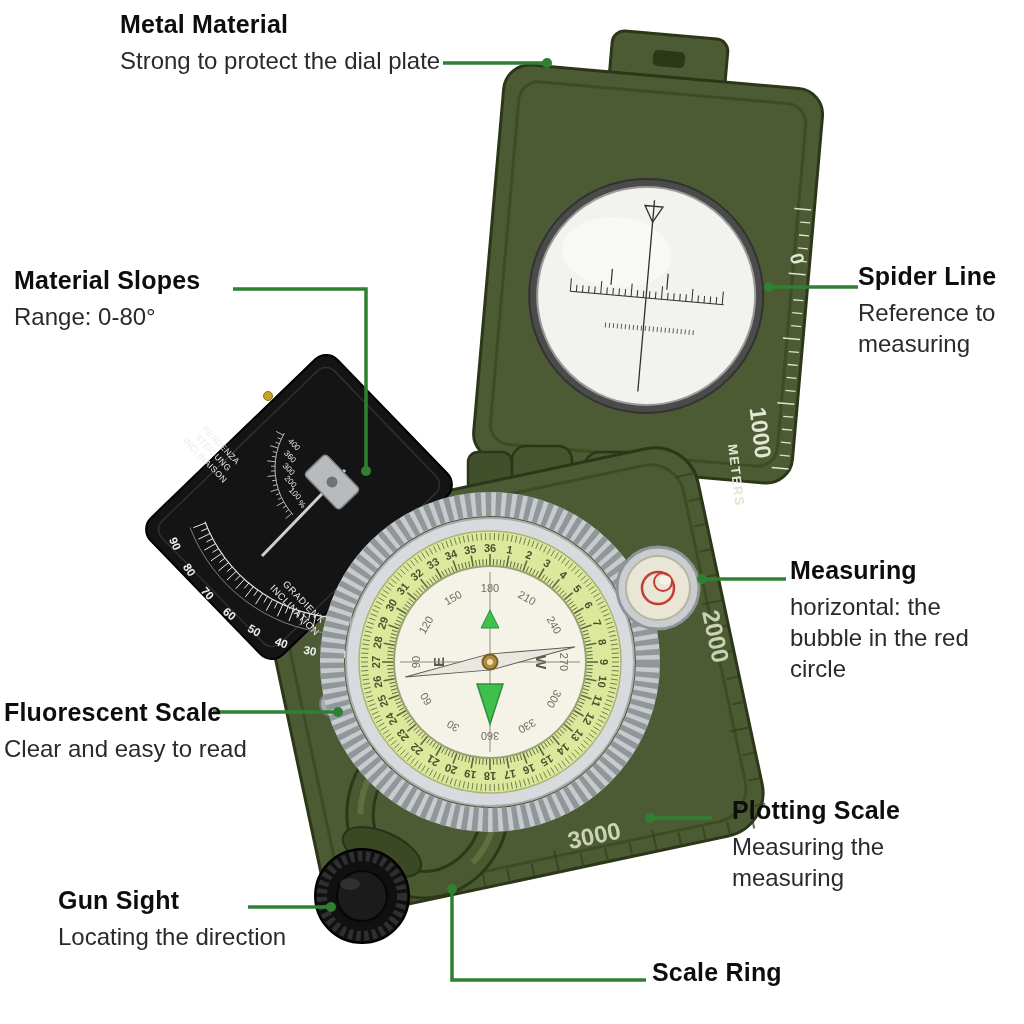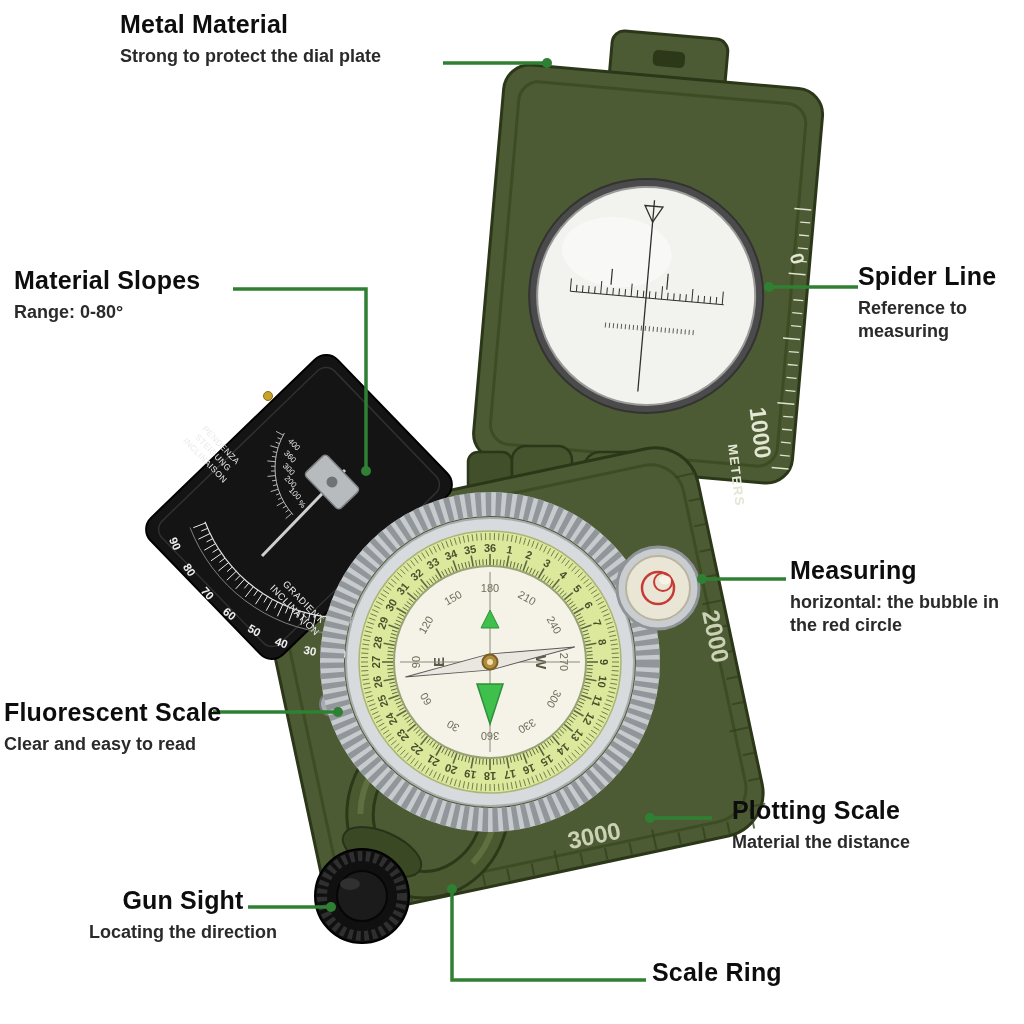--- a/index.html
+++ b/index.html
@@ -1,21 +1,21 @@
 <!DOCTYPE html>
 <html style="--leader-green: #2f8032; --army-green: #4d5b34; --army-green-dark: #39471f; --army-green-edge: #2b3718; --plate-black: #141414; --chrome: #c7cbce; --chrome-dark: #878d91; --bezel: #d8dbdd; --fluoro: #dce89c; --dial-face: #f5f3e8; --mirror-face: #f2f2ee; --mirror-rim: #4b4b4b; --red-ring: #c63b35; --needle-green: #3fbf4b; --title-color: #0d0d0d; --desc-color: #2a2a2a;"><head>
 <meta charset="utf-8">
 <style>
   html,body{margin:0;padding:0;background:#fff;font-family:"Liberation Sans",sans-serif;}
   .stage{position:relative;width:1024px;height:1024px;background:#fff;overflow:hidden;}
   svg{position:absolute;left:0;top:0;}
   svg text{font-family:"Liberation Sans",sans-serif;}
   .callout{position:absolute;z-index:5;}
   .co-title{font-size:25px;font-weight:700;color:var(--title-color);letter-spacing:.2px;line-height:1.15;}
-  .co-desc{font-size:18px;font-weight:700;color:var(--desc-color);margin-top:6px;line-height:1.3;}
+  .co-desc{font-size:24px;font-weight:400;color:var(--desc-color);margin-top:6px;line-height:1.3;}
   .leader{stroke:var(--leader-green);stroke-width:3.5;fill:none;stroke-linecap:butt;}
   .leader-dot{fill:var(--leader-green);}
   .army{fill:var(--army-green);stroke:var(--army-green-edge);stroke-width:3;}
   .army-inner{fill:none;stroke:var(--army-green-dark);stroke-width:3;opacity:.75;}
   .lid-num{fill:#e2e6d2;font-weight:700;text-anchor:middle;}
   .engraved{fill:#d5dcc0;opacity:.92;font-weight:700;text-anchor:middle;}
   .dial-outer-num{font-size:11px;font-weight:700;fill:#49512c;text-anchor:middle;}
   .dial-inner-num{font-size:11px;fill:#6d6d58;text-anchor:middle;}
   .dial-cardinal{font-size:15px;font-weight:700;fill:#59594a;text-anchor:middle;}
   .plate-num{font-size:11.5px;font-weight:700;fill:#f0f0f0;text-anchor:middle;}
@@ -776,24 +776,24 @@
     <div class="co-desc">horizontal: the bubble in the red circle</div>
   </div>
 
   <div class="callout" style="left:4px;top:698px;width:250px;">
     <div class="co-title">Fluorescent Scale</div>
     <div class="co-desc">Clear and easy to read</div>
   </div>
 
   <div class="callout" style="left:716px;top:796px;width:245px;margin-left:16px;">
     <div class="co-title">Plotting Scale</div>
-    <div class="co-desc">Material the distance</div>
+    <div class="co-desc">Measuring the measuring</div>
   </div>
 
-  <div class="callout" style="left:58px;top:886px;width:250px;text-align:center;">
+  <div class="callout" style="left:58px;top:886px;width:250px;text-align:left;">
     <div class="co-title">Gun Sight</div>
     <div class="co-desc">Locating the direction</div>
   </div>
 
   <div class="callout" style="left:652px;top:958px;width:200px;">
     <div class="co-title">Scale Ring</div>
   </div>
 </div>
 
 </body></html>

